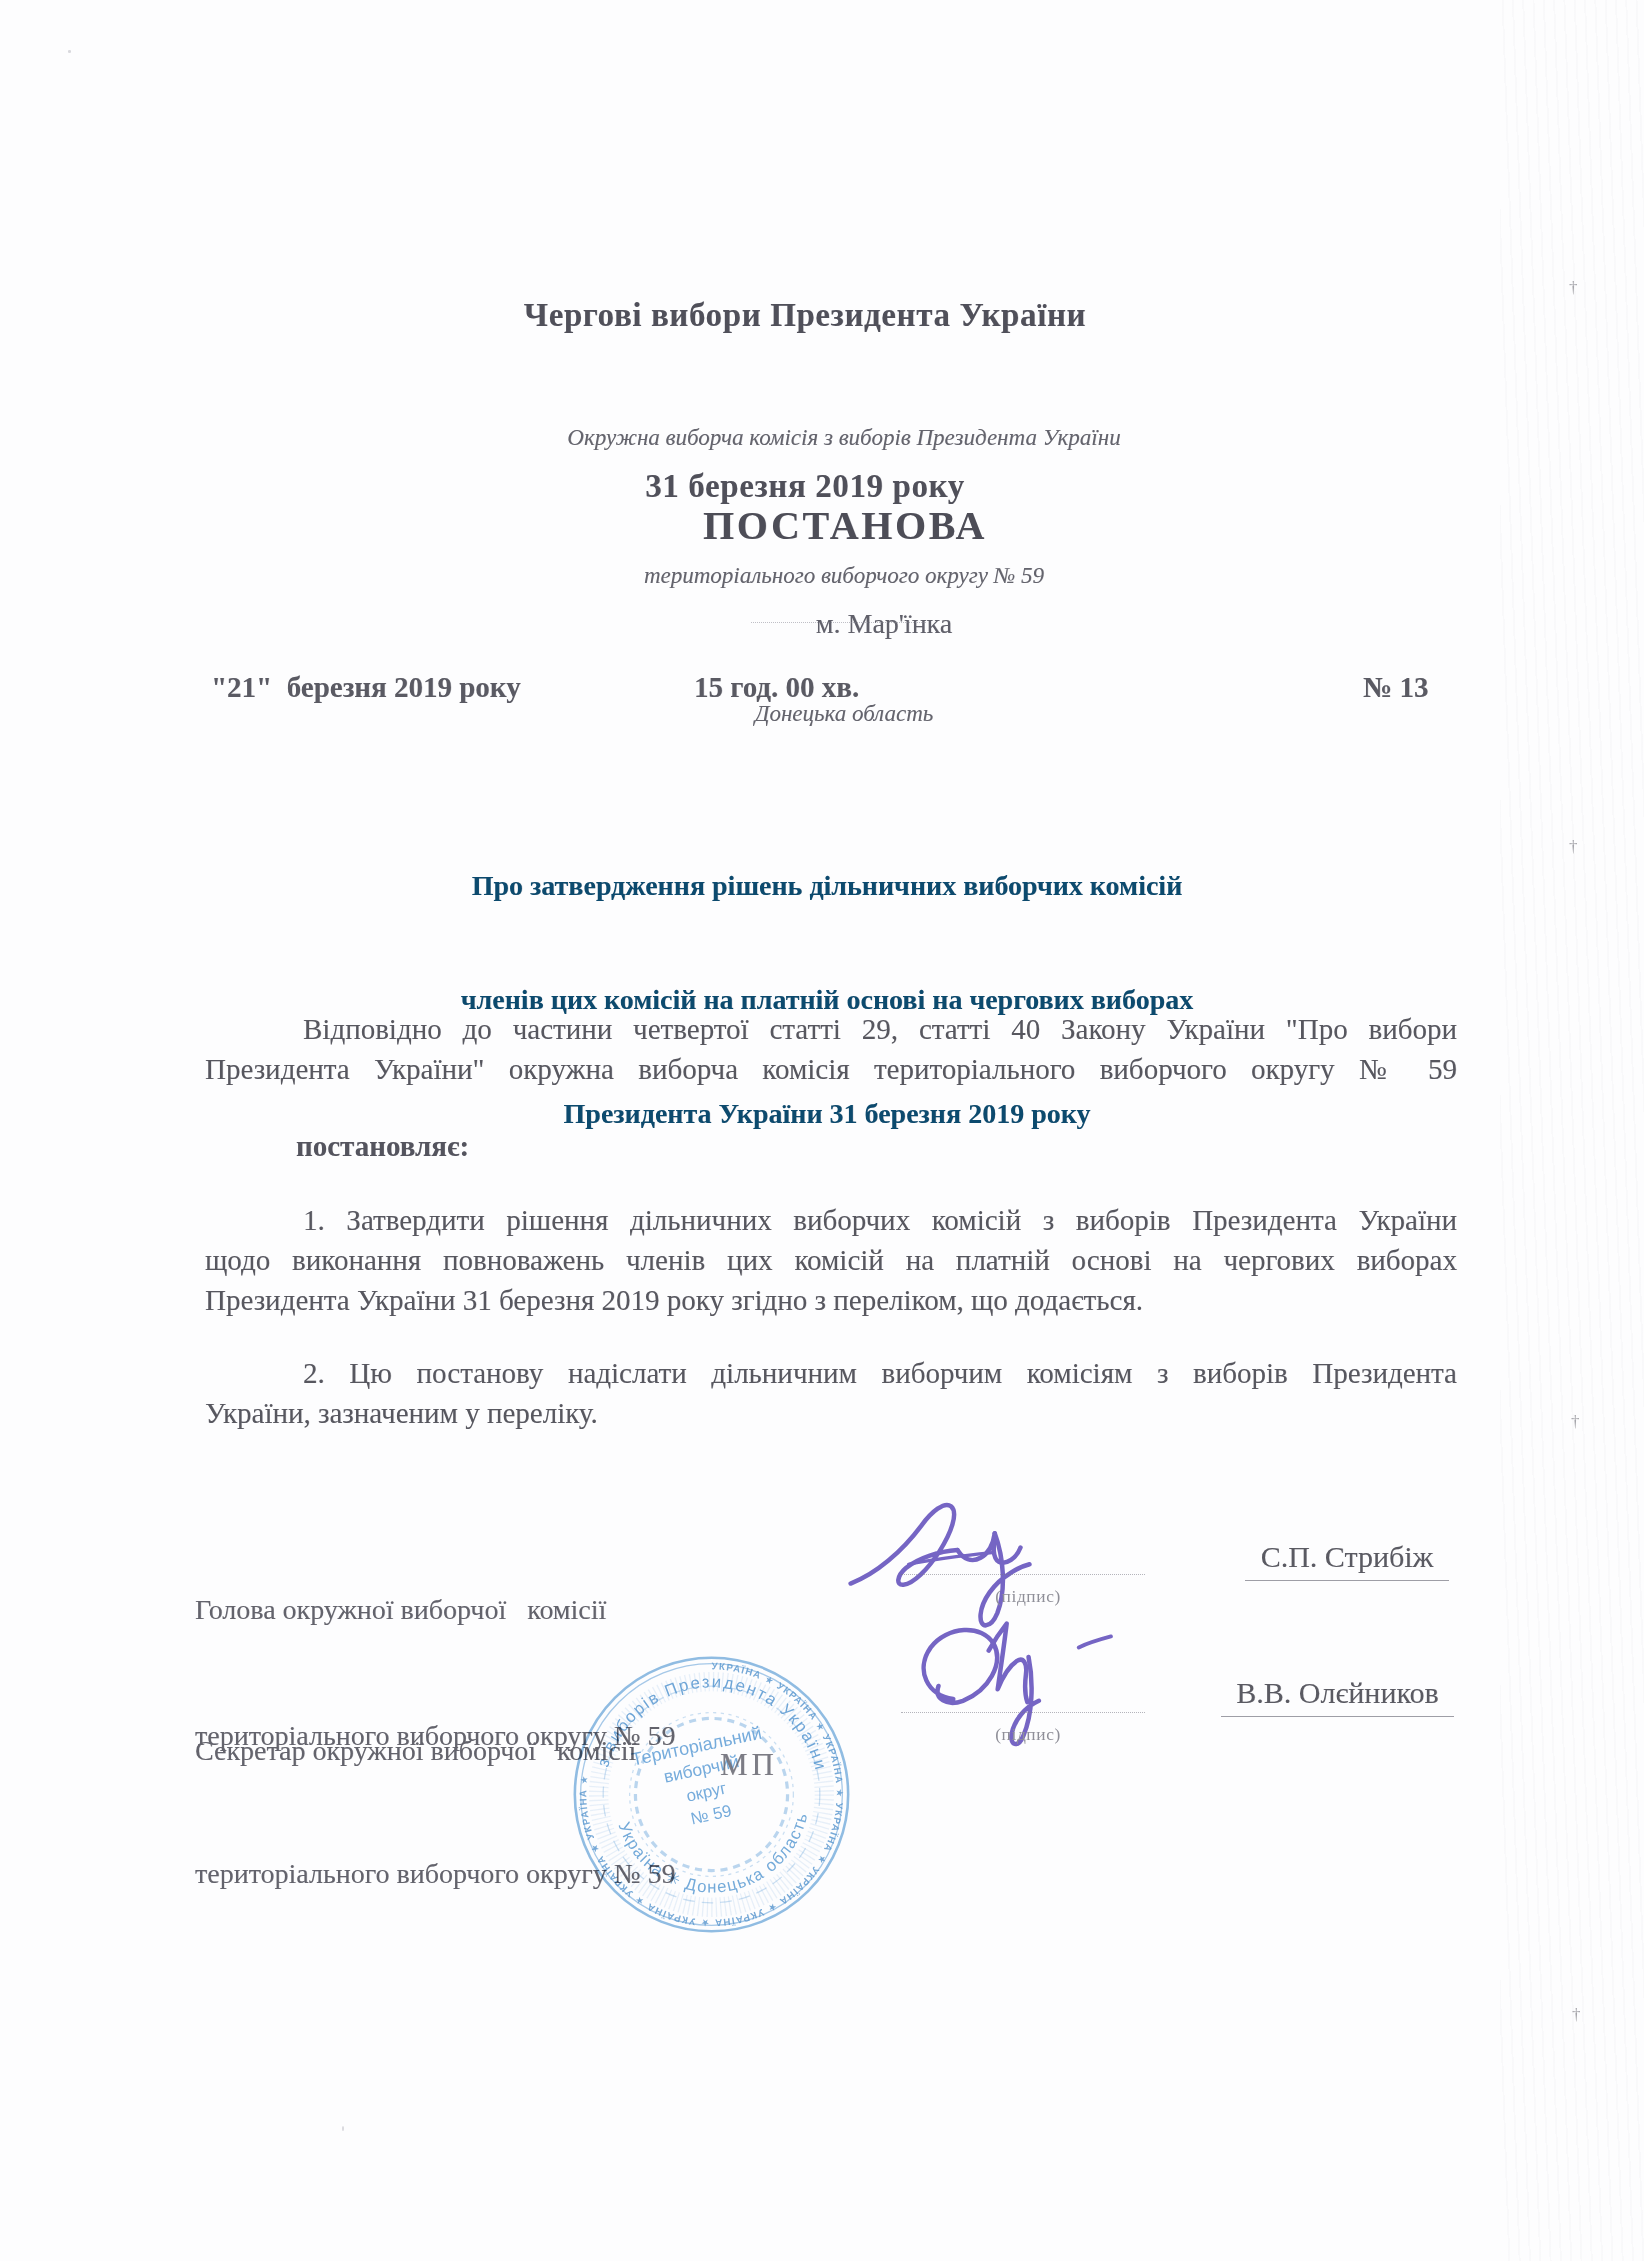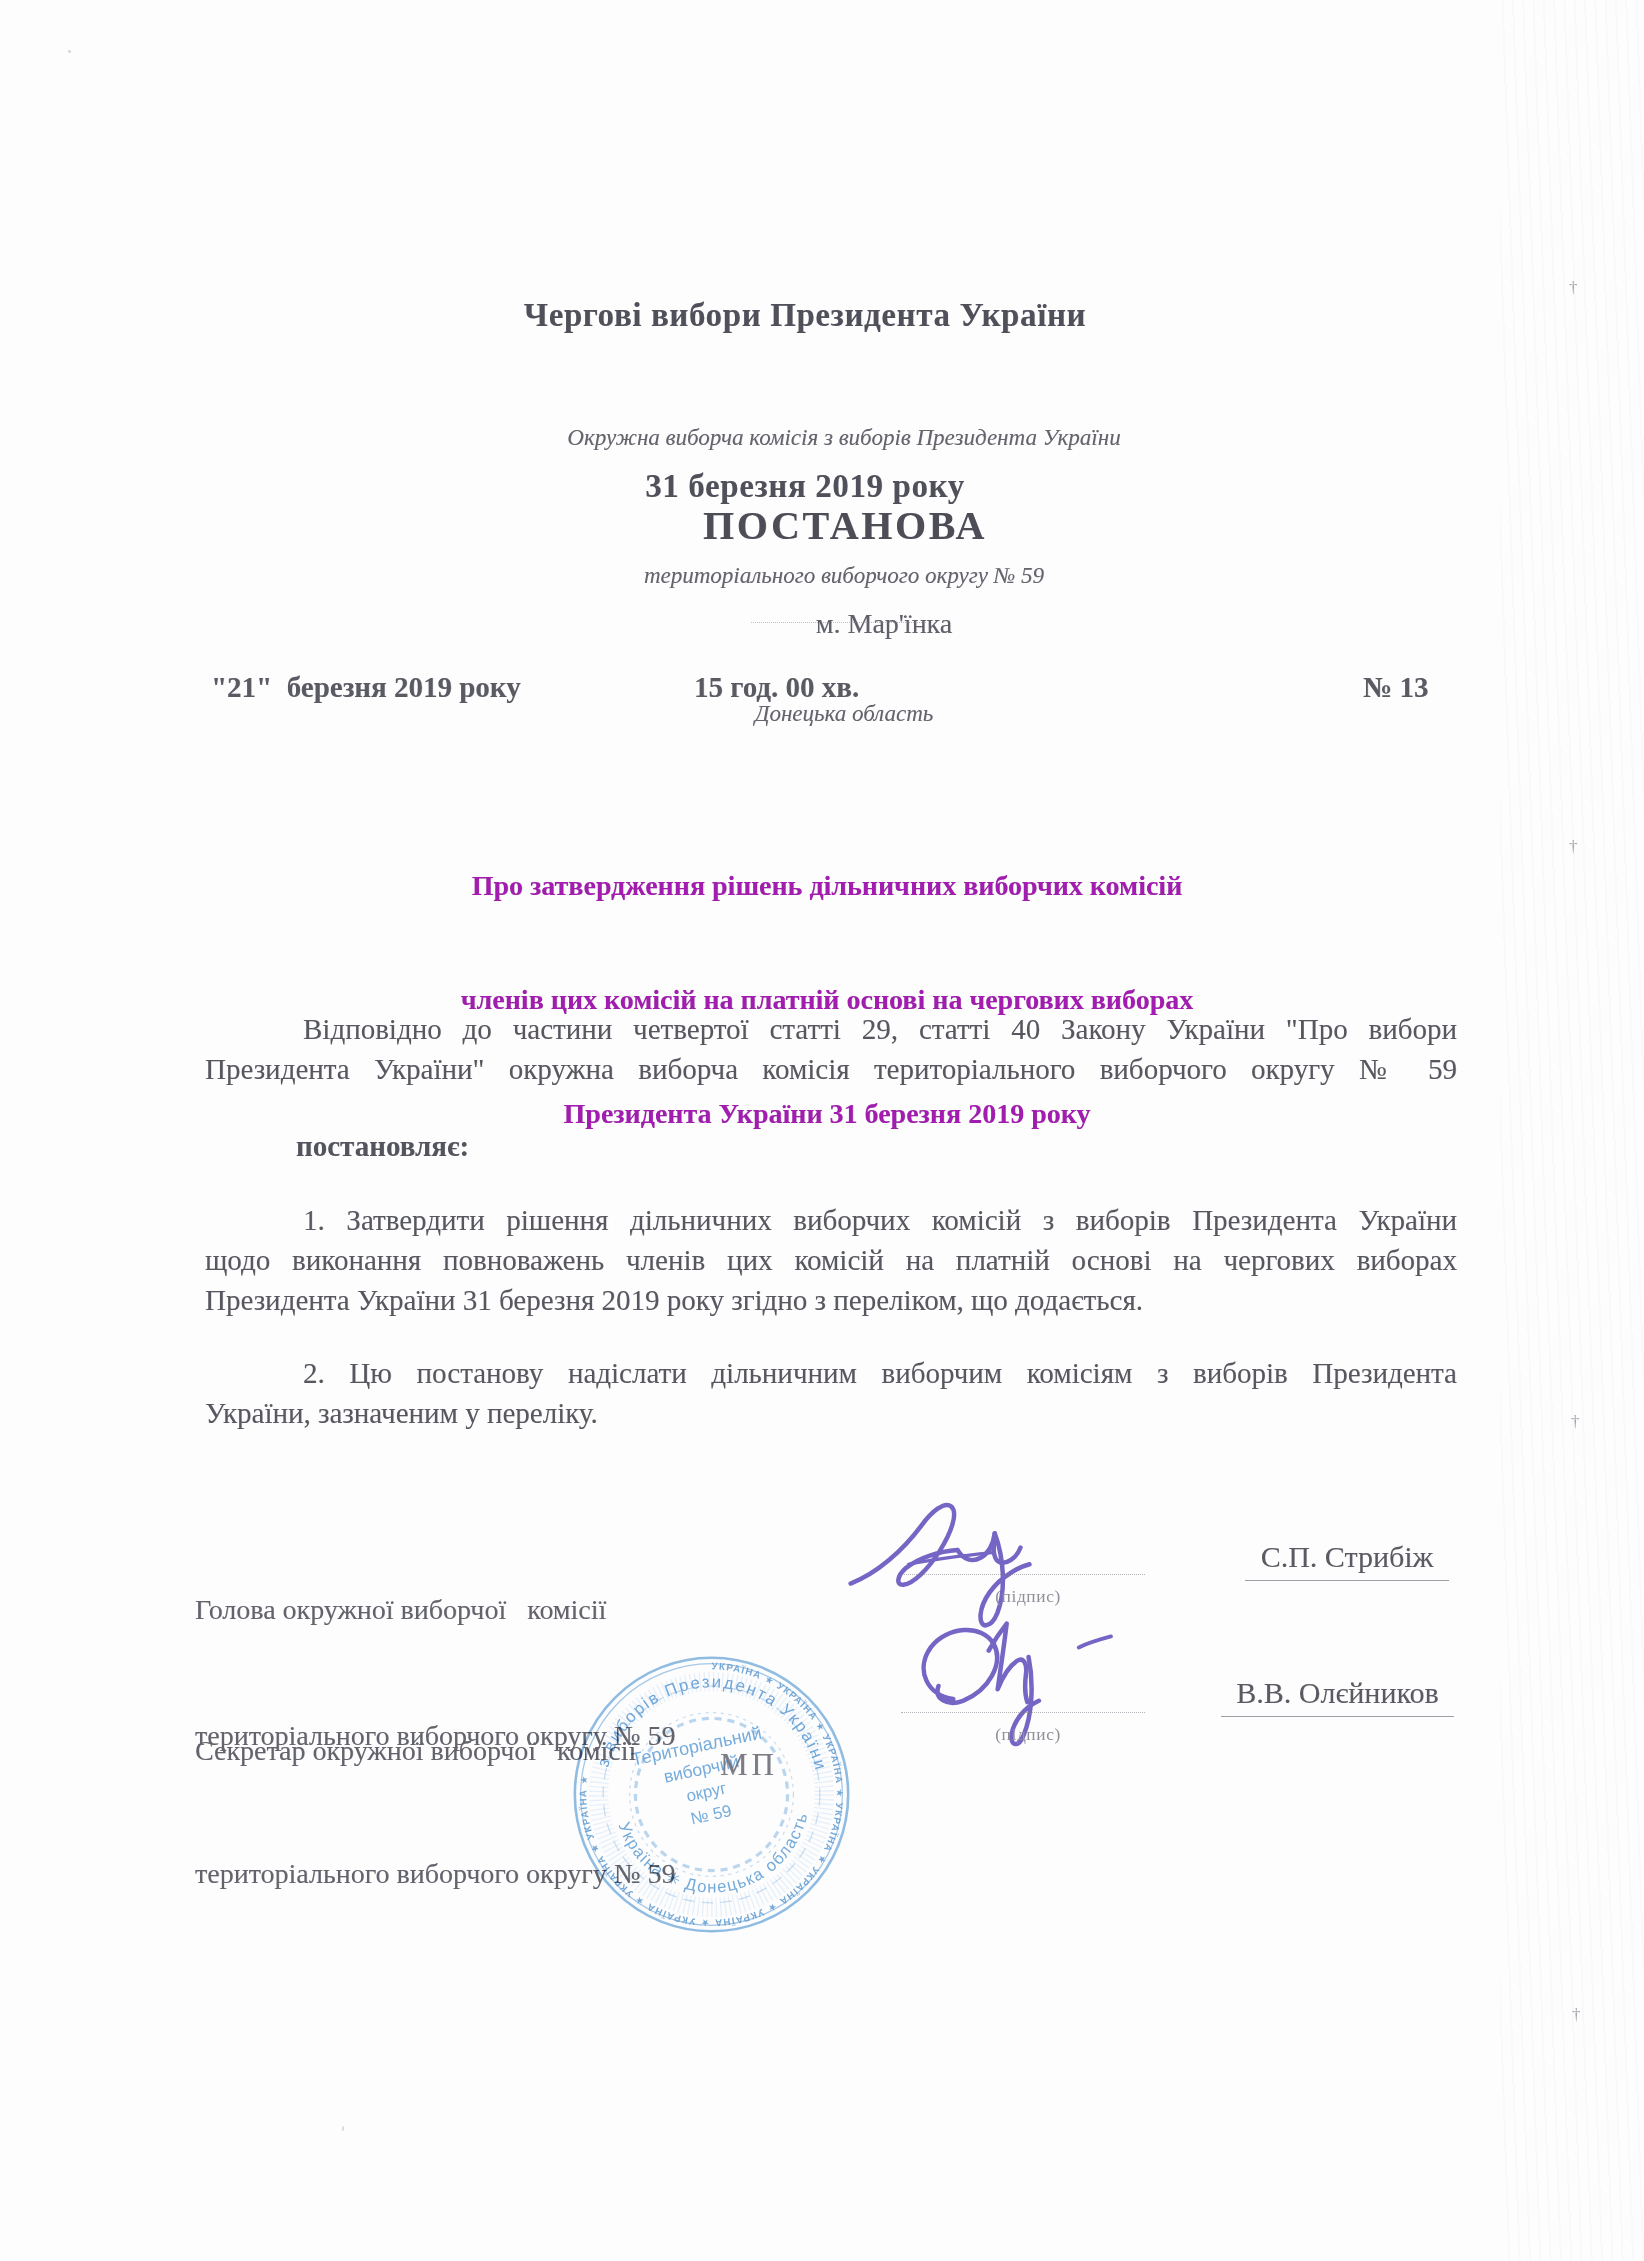--- a/index.html
+++ b/index.html
@@ -21,21 +21,21 @@
   .abs{position:absolute;}
   .cx{position:absolute;transform:translateX(-50%);white-space:pre;text-align:center;}
   .soft{text-shadow:0.4px 0.4px 0.6px rgba(120,120,132,0.38);}
   .bold{font-weight:bold;}
   .title-block{left:805px;top:173px;font-size:33px;line-height:57px;color:#50505a;letter-spacing:0.6px;}
   .org-block{left:844px;top:323px;font-size:23px;line-height:46px;color:#64646d;font-style:italic;}
   .doctype{left:845px;top:502px;font-size:40px;color:#4d4d57;letter-spacing:2.6px;}
   .place{left:836px;top:608px;font-size:28px;color:#60606a;margin-left:48px;}
   .place-underline{left:751px;top:622px;width:175px;height:0;border-top:1.3px dotted rgba(130,130,142,0.5);}
   .dateline{top:671px;font-size:29px;font-weight:bold;color:#5a5a63;white-space:pre;}
-  .subject-block{left:827px;top:791px;font-size:28px;line-height:38px;color:#a21caf;font-weight:bold;}
+  .subject-block{left:827px;top:791px;font-size:28px;line-height:38px;color:#0c4a6e;font-weight:bold;}
   .bodytext{left:205px;width:1252px;font-size:29px;line-height:40px;color:#57575f;}
   .jline{text-align:justify;text-align-last:justify;}
   .jline-last{text-align:left;text-align-last:left;}
   .indent{padding-left:98px;}
   .resolves{left:296px;top:1130px;font-size:29px;font-weight:bold;color:#54545e;}
   .role-block{left:195px;font-size:28px;line-height:42px;color:#63636c;white-space:pre;}
   .sig-line{height:0;border-top:1.3px dotted rgba(120,120,132,0.55);}
   .sig-caption{position:absolute;transform:translateX(-50%);font-size:17.4px;color:#8f8f98;letter-spacing:0.6px;}
   .name{position:absolute;font-size:30px;color:#5a5a62;text-align:center;
         border-bottom:1.3px solid rgba(95,95,106,0.6);padding-bottom:6.4px;white-space:pre;}

